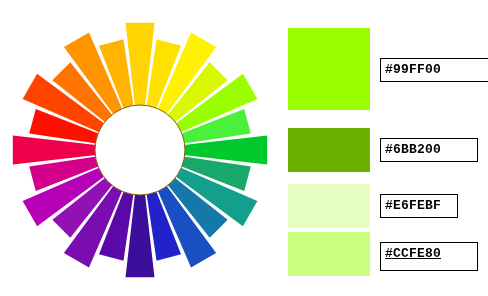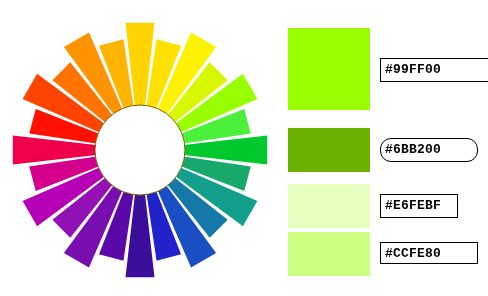--- a/index.html
+++ b/index.html
@@ -87,19 +87,19 @@
       </g>
     <circle id="wheel-hub" cx="140" cy="150" r="45" fill="#FFFFFF" stroke="#806600" stroke-width="1"></circle>
   </svg>
 </div>
 
 <div class="swatch-panel">
   <div id="swatch-list">
       <div class="swatch-chip" style="left: 12px; top: 28px; width: 82px; height: 82px; background: rgb(153, 255, 0);"></div>
       <div class="swatch-label" style="left: 104px; top: 58px; width: 114px; height: 24px;">#99FF00</div>
       <div class="swatch-chip" style="left: 12px; top: 128px; width: 82px; height: 44px; background: rgb(107, 178, 0);"></div>
-      <div class="swatch-label" style="left: 104px; top: 138px; width: 98px; height: 24px; border-radius: 11px;">#6BB200</div>
+      <div class="swatch-label" style="left: 104px; top: 138px; width: 98px; height: 24px;">#6BB200</div>
       <div class="swatch-chip" style="left: 12px; top: 184px; width: 82px; height: 44px; background: rgb(230, 254, 191);"></div>
       <div class="swatch-label" style="left: 104px; top: 194px; width: 78px; height: 24px;">#E6FEBF</div>
       <div class="swatch-chip" style="left: 12px; top: 232px; width: 82px; height: 44px; background: rgb(204, 254, 128);"></div>
-      <div class="swatch-label" style="left: 104px; top: 242px; width: 98px; height: 22px;">#CCFE80</div>
+      <div class="swatch-label" style="left: 104px; top: 242px; width: 98px; height: 29px; text-decoration: underline;">#CCFE80</div>
     </div>
 </div>
 
 </body></html>

